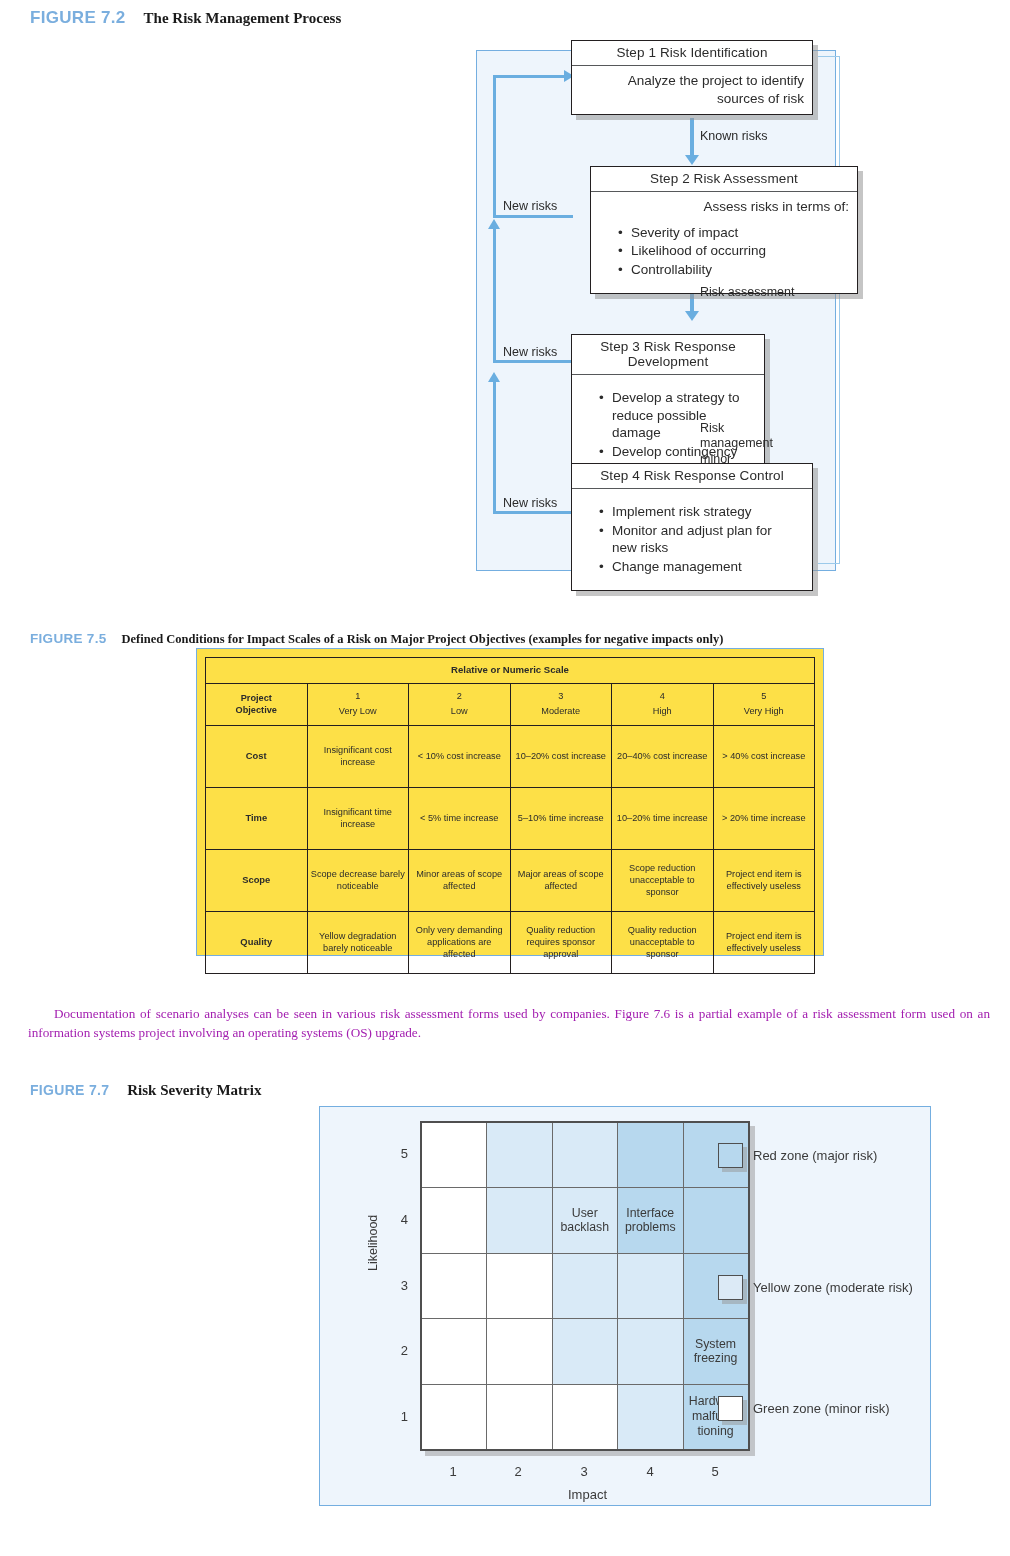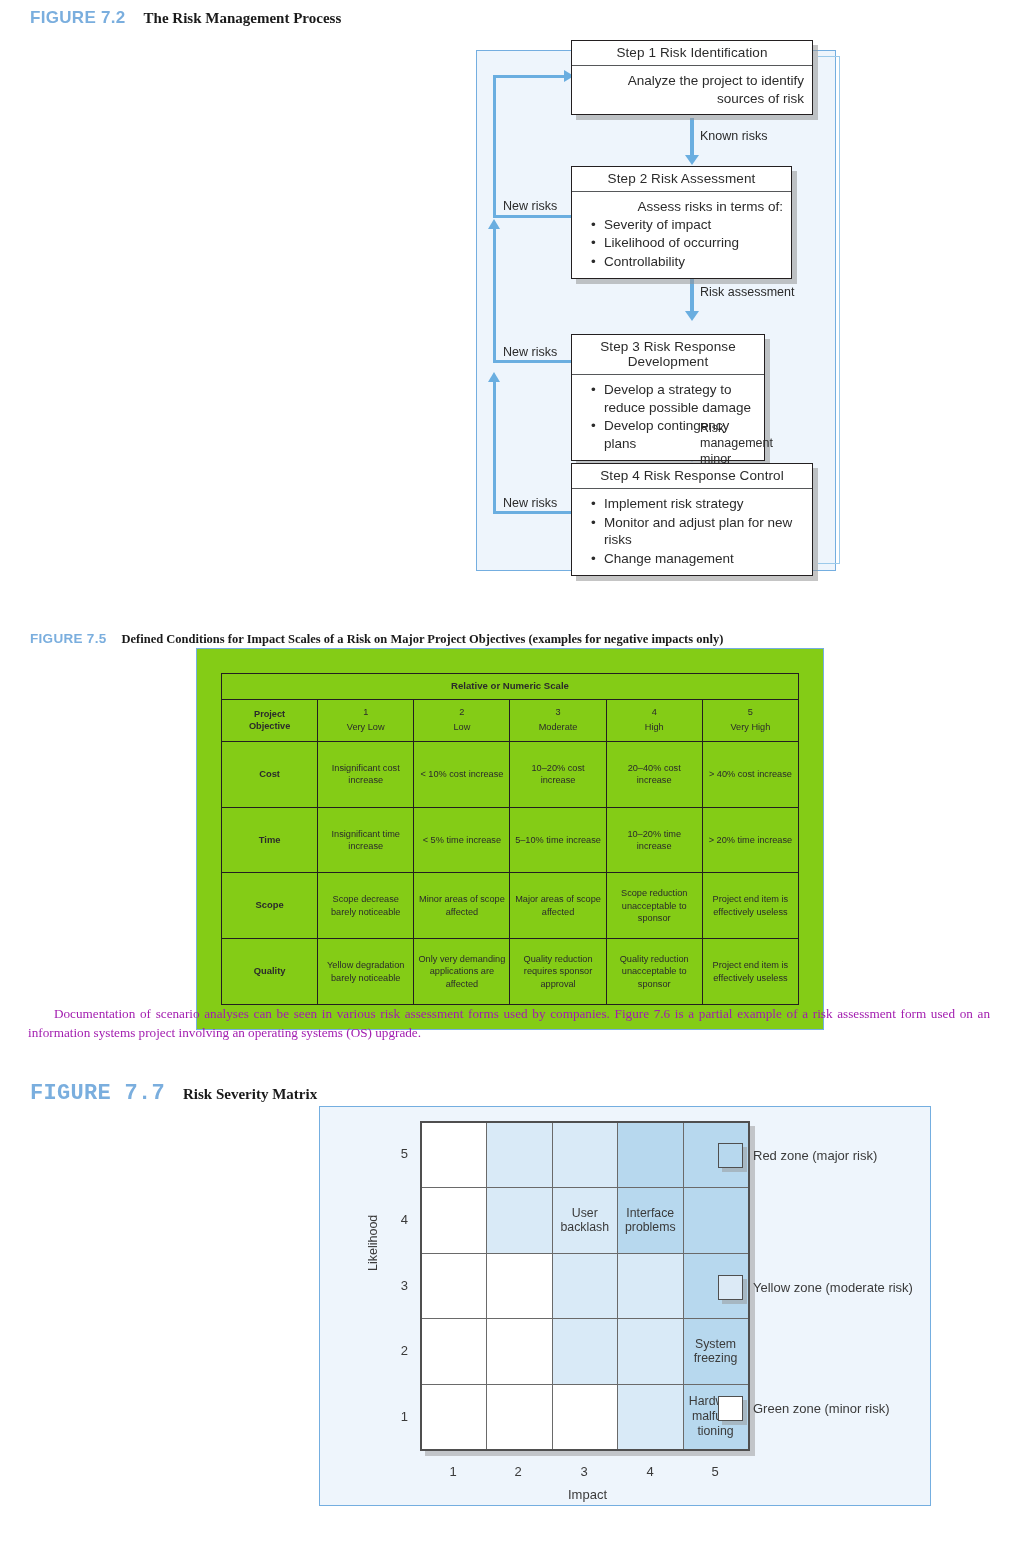--- a/index.html
+++ b/index.html
@@ -29,21 +29,21 @@
 
   #cap-72 { left:30px; top:8px; }
   #cap-72 .fig-num { font-size:17px; }
   #cap-72 .fig-title { font-size:15px; margin-left:18px; }
 
   #cap-75 { left:30px; top:629px; }
   #cap-75 .fig-num { font-size:13.5px; }
   #cap-75 .fig-title { font-size:12.5px; margin-left:15px; }
 
   #cap-77 { left:30px; top:1081px; }
-  #cap-77 .fig-num { font-size:22px;font-family:Liberation Mono, monospace; }
+  #cap-77 .fig-num { font-size:14px; }
   #cap-77 .fig-title { font-size:15px; margin-left:18px; }
 
   
   #fig72 {
     position:absolute; left:476px; top:50px;
     width:360px; height:521px;
     background:#eef5fc;
     border:1.5px solid #74aee0;
   }
 
@@ -61,30 +61,30 @@
     padding:4px 6px 5px 6px;
     border-bottom:1.2px solid #56585a;
     letter-spacing:.1px;
   }
   .step-body {
     font-size:13.5px;
     color:#2b2b2b;
     padding:6px 8px 7px 10px;
     line-height:1.3;
   }
-  .step-body ul { margin:0; padding:0 0 0 22px; list-style:none; }
+  .step-body ul { margin:8px; padding:0 0 0 22px; list-style:none; }
   .step-body li { position:relative; margin:0 0 1px 0; }
   .step-body li:before {
     content:"\2022";
     position:absolute; left:-13px; top:0;
   }
   .step-body p { margin:0;text-align:right; }
 
   #box1 { left:571px; top:40px;  width:242px; }
-  #box2 { left:571px; top:166px; width:221px; }
+  #box2 { left:590px; top:166px; width:268px; }
   #box3 { left:571px; top:334px; width:194px; }
   #box4 { left:571px; top:463px; width:242px; }
 
   
   .down-arrow {
     position:absolute; width:4px; background:#6aaee0; z-index:3;
   }
   .down-arrow:after {
     content:""; position:absolute; left:-5px; bottom:-9px;
     border-left:7px solid transparent; border-right:7px solid transparent;
@@ -118,24 +118,24 @@
     position:absolute; left:818px; top:56px;
     width:22px; height:508px;
     border:1.4px solid #9ccaea;
     border-left:none;
     z-index:1;
   }
 
   
   #fig75 {
     position:absolute; left:196px; top:648px;
-    width:628px; height:382px;
-    background:#84cc16;
+    width:628px; height:308px;
+    background:#fde047;
     border:1.4px solid #74aee0;
-    padding:24px;
+    padding:8px;
   }
   #scale-table {
     width:100%; height:100%;
     border-collapse:collapse;
     border:1.5px solid #231f20;
     table-layout:fixed;
   }
   #scale-table td, #scale-table th {
     border:1px solid #231f20;
     text-align:center;

